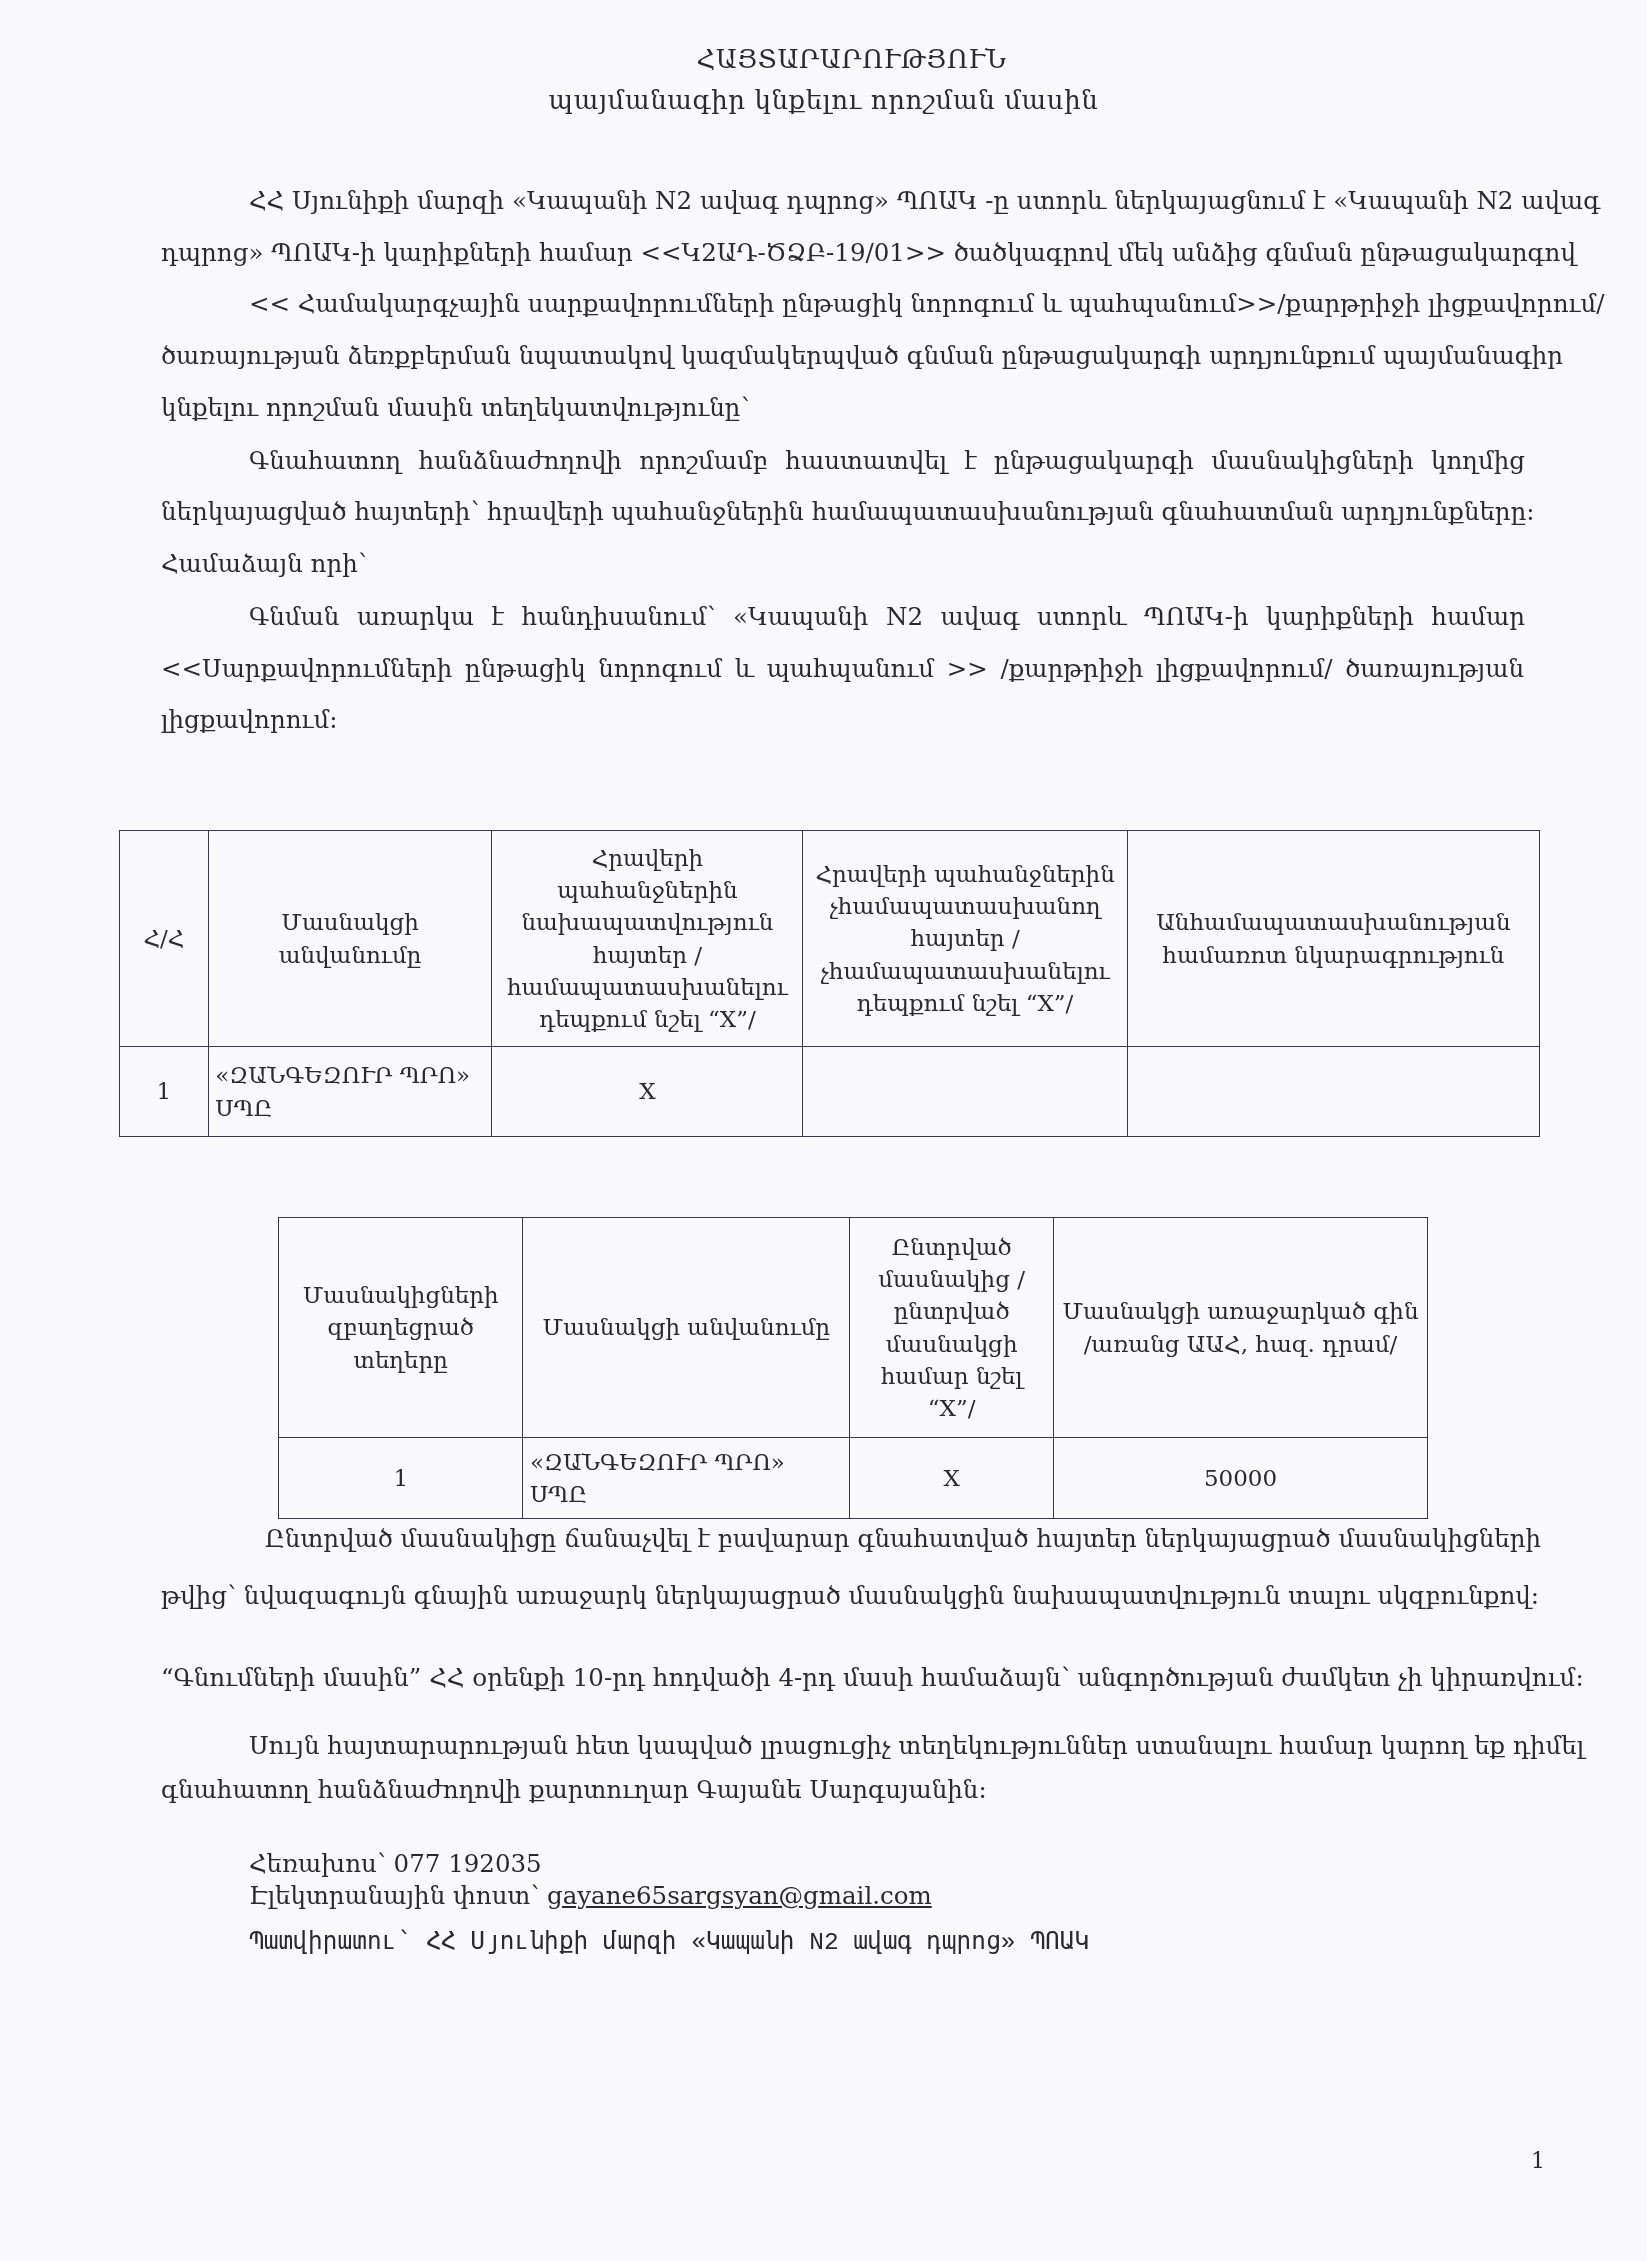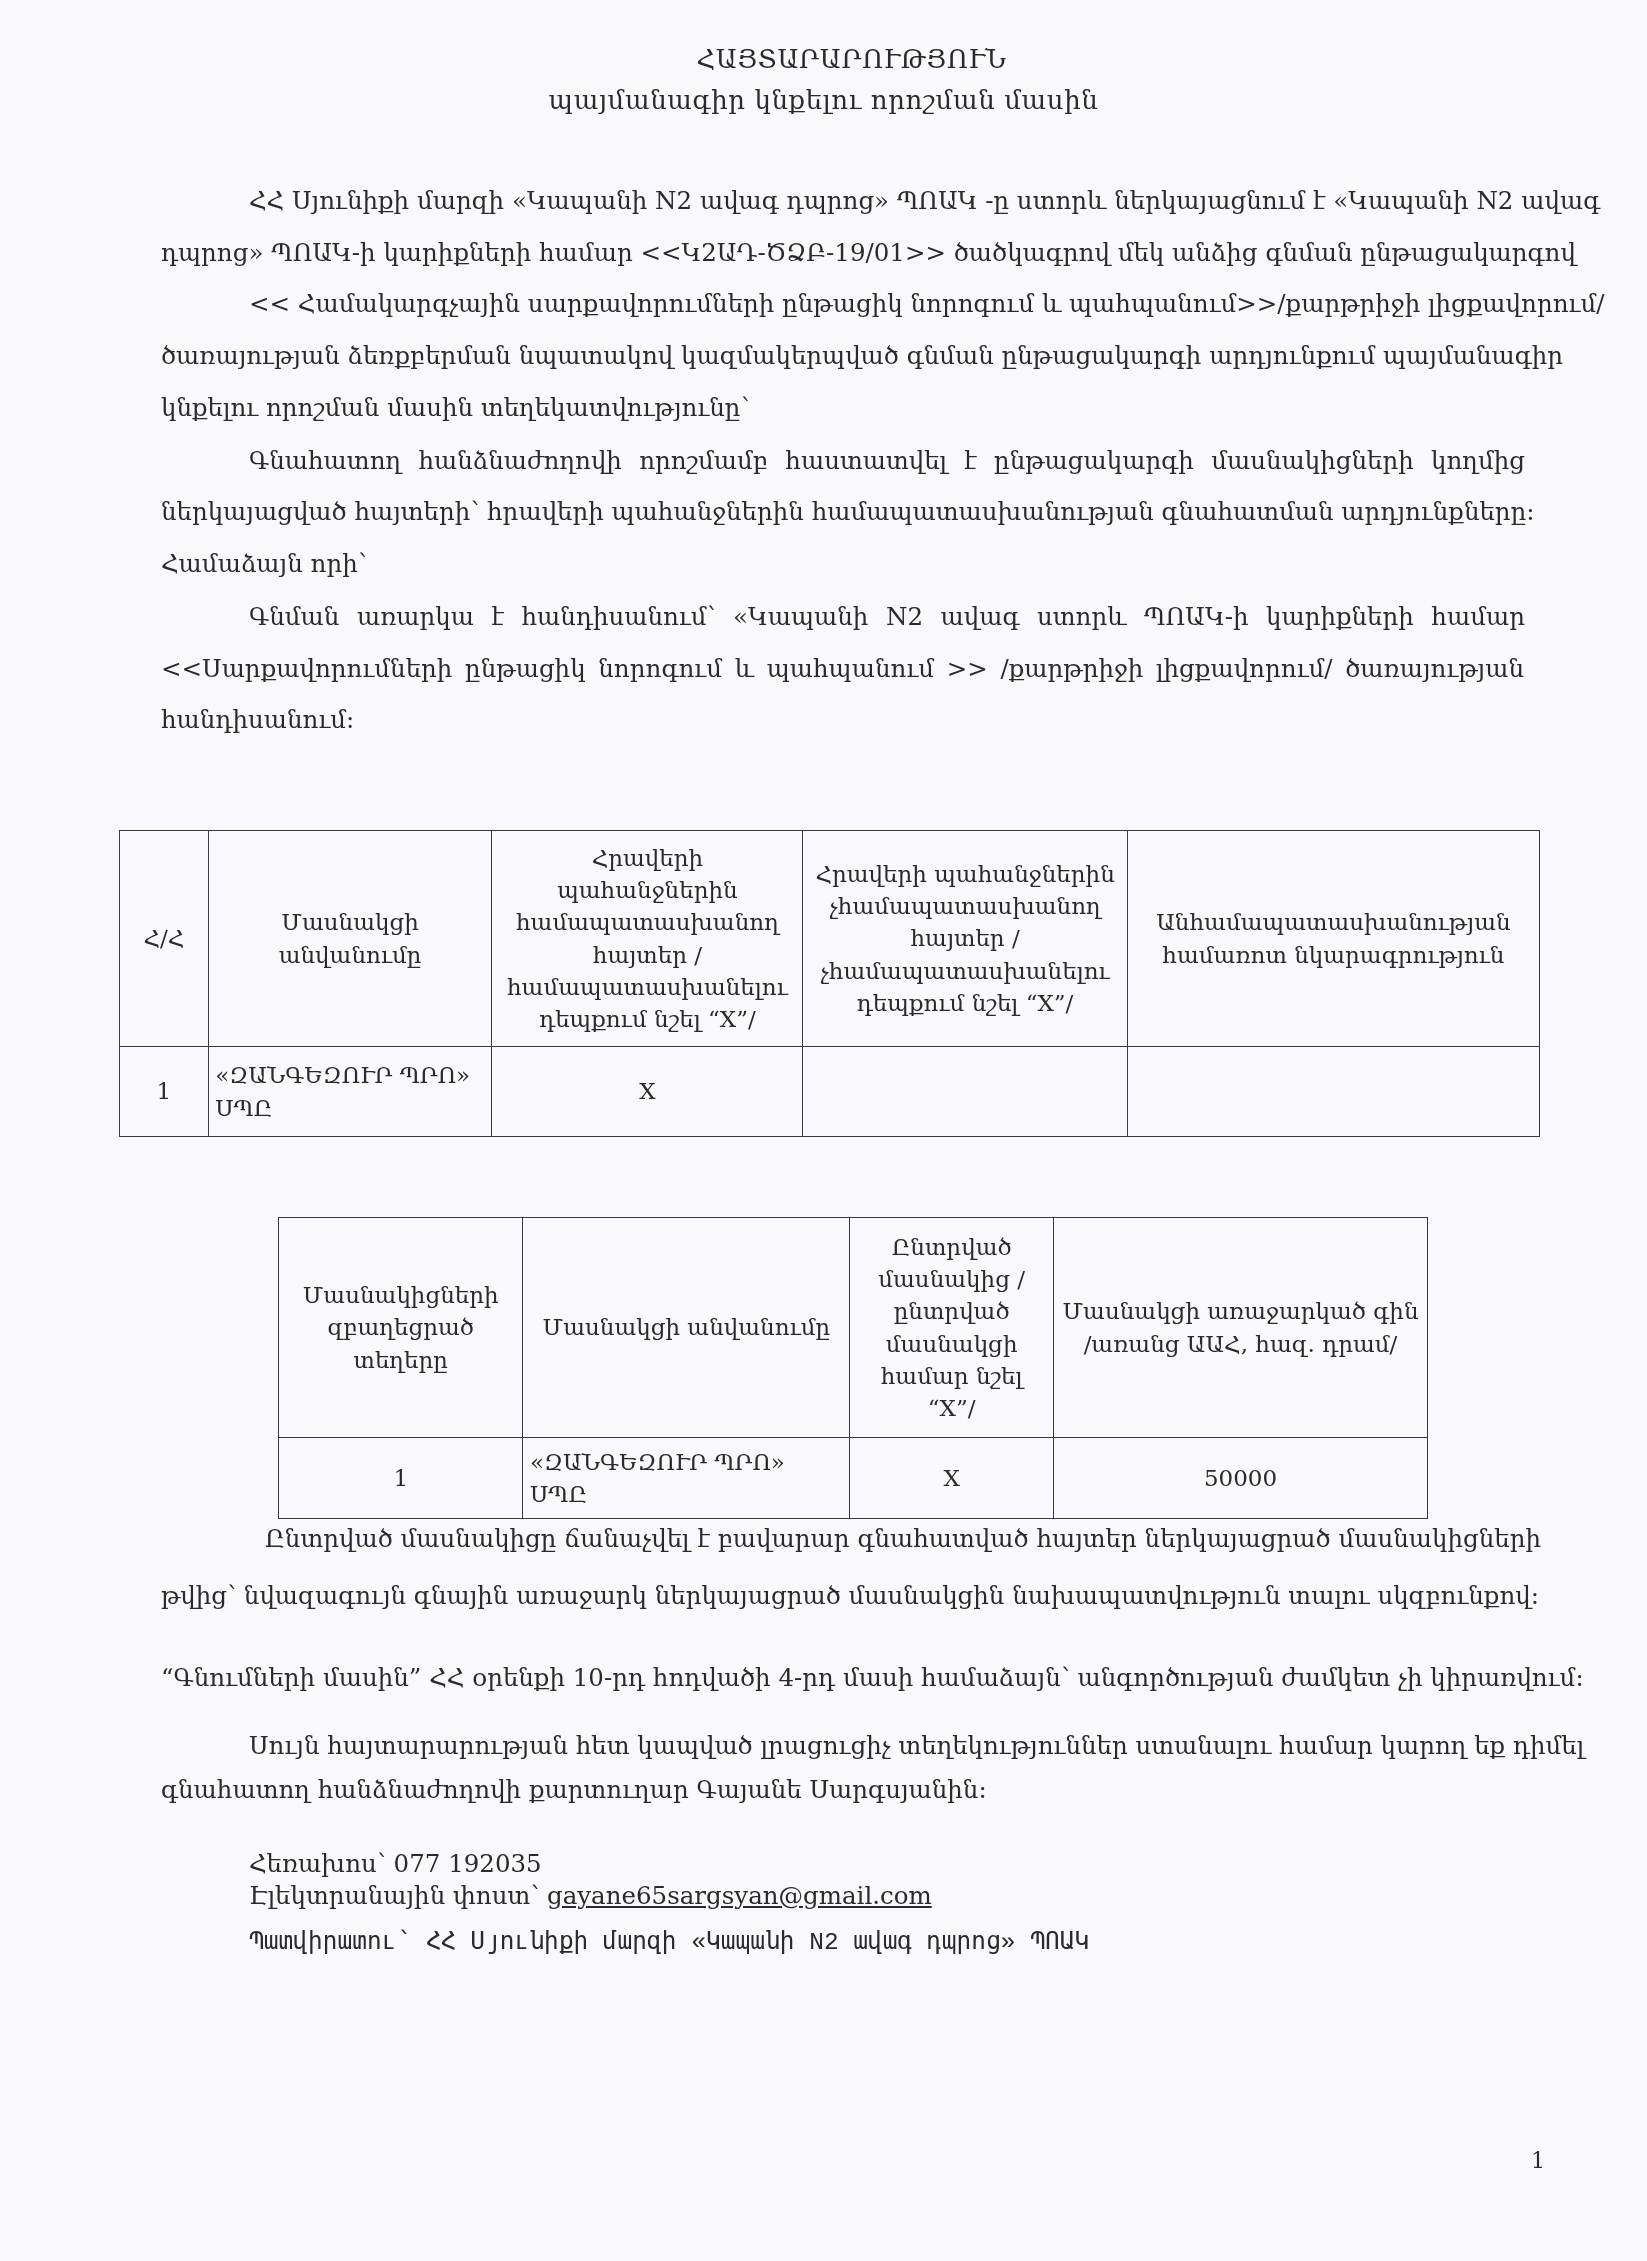--- a/index.html
+++ b/index.html
@@ -48,28 +48,28 @@
   <div class="line" style="left:249px; top:289px;">&lt;&lt; Համակարգչային սարքավորումների ընթացիկ նորոգում և պահպանում&gt;&gt;/քարթրիջի լիցքավորում/</div>
   <div class="line just" style="left:161px; top:341px; width:1363px;">ծառայության ձեռքբերման նպատակով կազմակերպված գնման ընթացակարգի արդյունքում պայմանագիր</div>
   <div class="line" style="left:161px; top:393px;">կնքելու որոշման մասին տեղեկատվությունը՝</div>
 
   <div class="line just" style="left:249px; top:446px; width:1276px;">Գնահատող հանձնաժողովի որոշմամբ հաստատվել է ընթացակարգի մասնակիցների կողմից</div>
   <div class="line just" style="left:161px; top:497px; width:1363px;">ներկայացված հայտերի՝ հրավերի պահանջներին համապատասխանության գնահատման արդյունքները:</div>
   <div class="line" style="left:161px; top:549px;">Համաձայն որի՝</div>
 
   <div class="line just" style="left:249px; top:602px; width:1276px;">Գնման առարկա է հանդիսանում՝ «Կապանի N2 ավագ ստորև ՊՈԱԿ-ի կարիքների համար</div>
   <div class="line just" style="left:161px; top:654px; width:1363px;">&lt;&lt;Սարքավորումների ընթացիկ նորոգում և պահպանում &gt;&gt; /քարթրիջի լիցքավորում/ ծառայության</div>
-  <div class="line" style="left:161px; top:705px;">հանդիսանում:</div>
+  <div class="line" style="left:161px; top:705px;">լիցքավորում:</div>
 
   <table class="grid" style="left:119px; top:830px; width:1421px;">
     <tbody>
         <tr style="height:216px;">
       <td style="width:71px;">Հ/Հ</td>
       <td style="width:258px;">Մասնակցի անվանումը</td>
-      <td style="width:284px;">Հրավերի պահանջներին համապատասխանող հայտեր /համապատասխանելու դեպքում նշել “X”/</td>
+      <td style="width:284px;">Հրավերի պահանջներին նախապատվություն հայտեր /համապատասխանելու դեպքում նշել “X”/</td>
       <td style="width:297px;">Հրավերի պահանջներին չհամապատասխանող հայտեր /չհամապատասխանելու դեպքում նշել “X”/</td>
       <td style="width:381px;">Անհամապատասխանության համառոտ նկարագրություն</td>
     </tr>
     <tr style="height:90px;">
       <td>1</td>
       <td class="cell-left">«ԶԱՆԳԵԶՈՒՐ ՊՐՈ» ՍՊԸ</td>
       <td>X</td>
       <td></td>
       <td></td>
     </tr>

